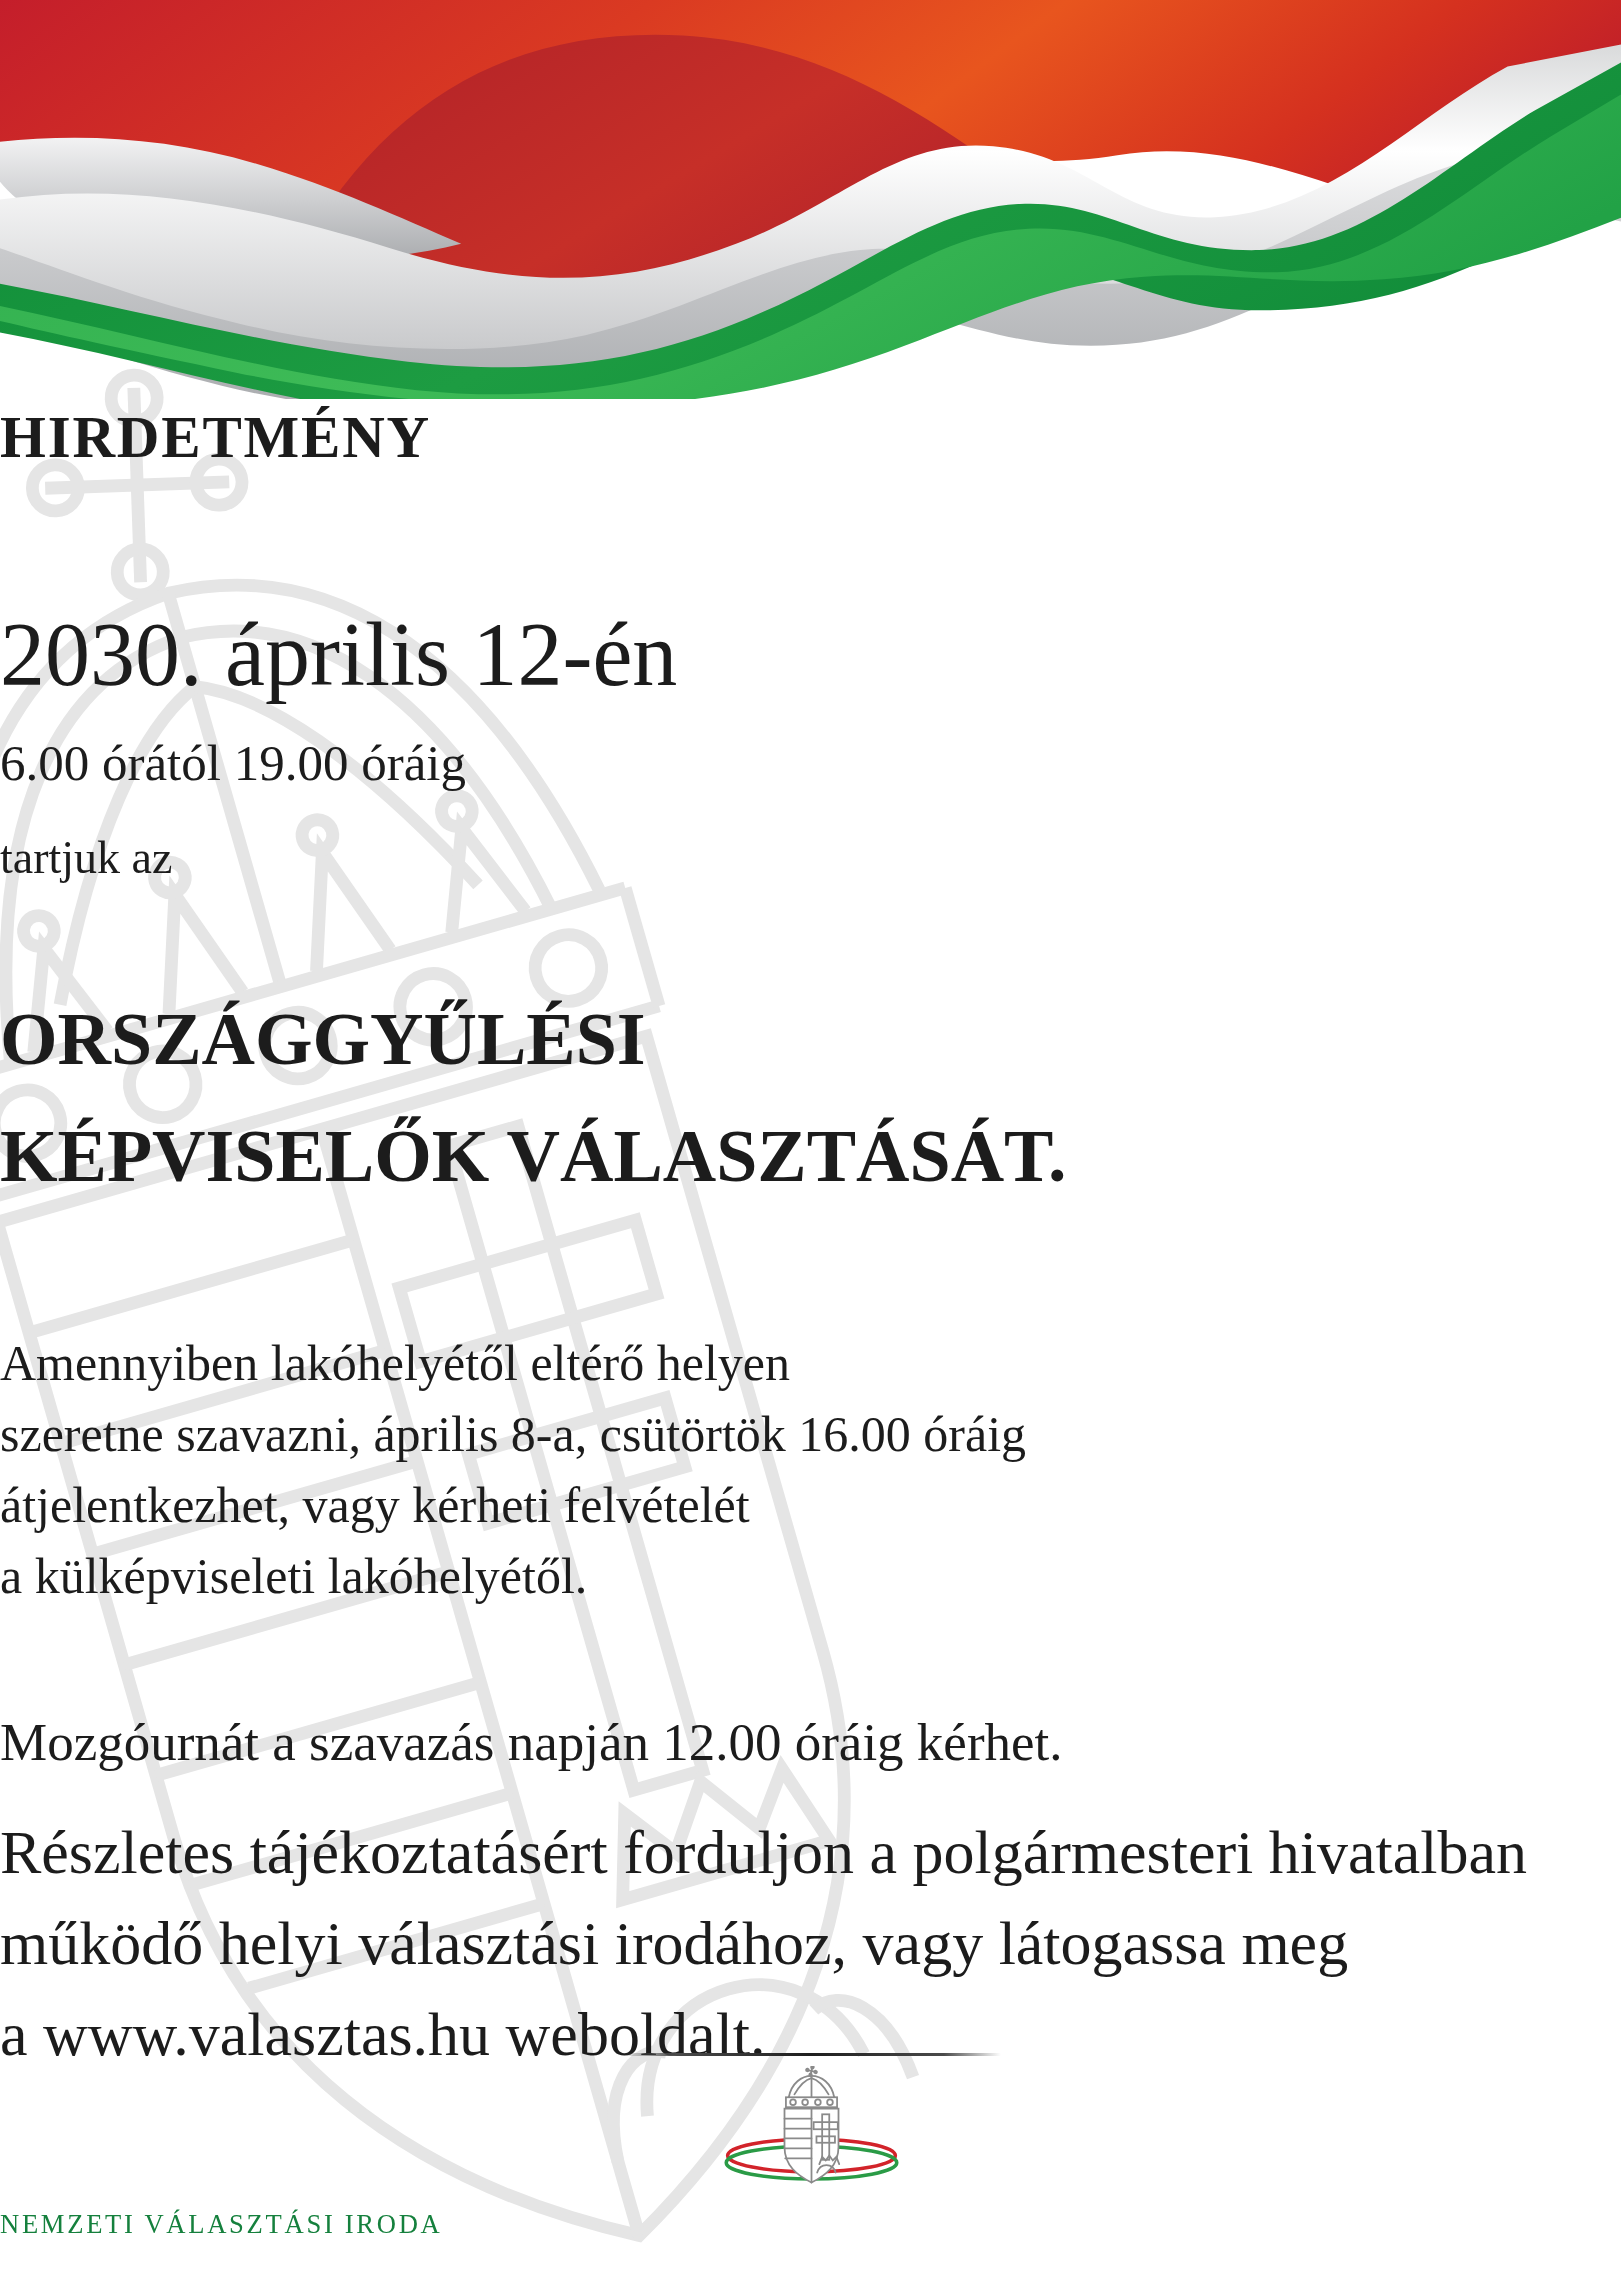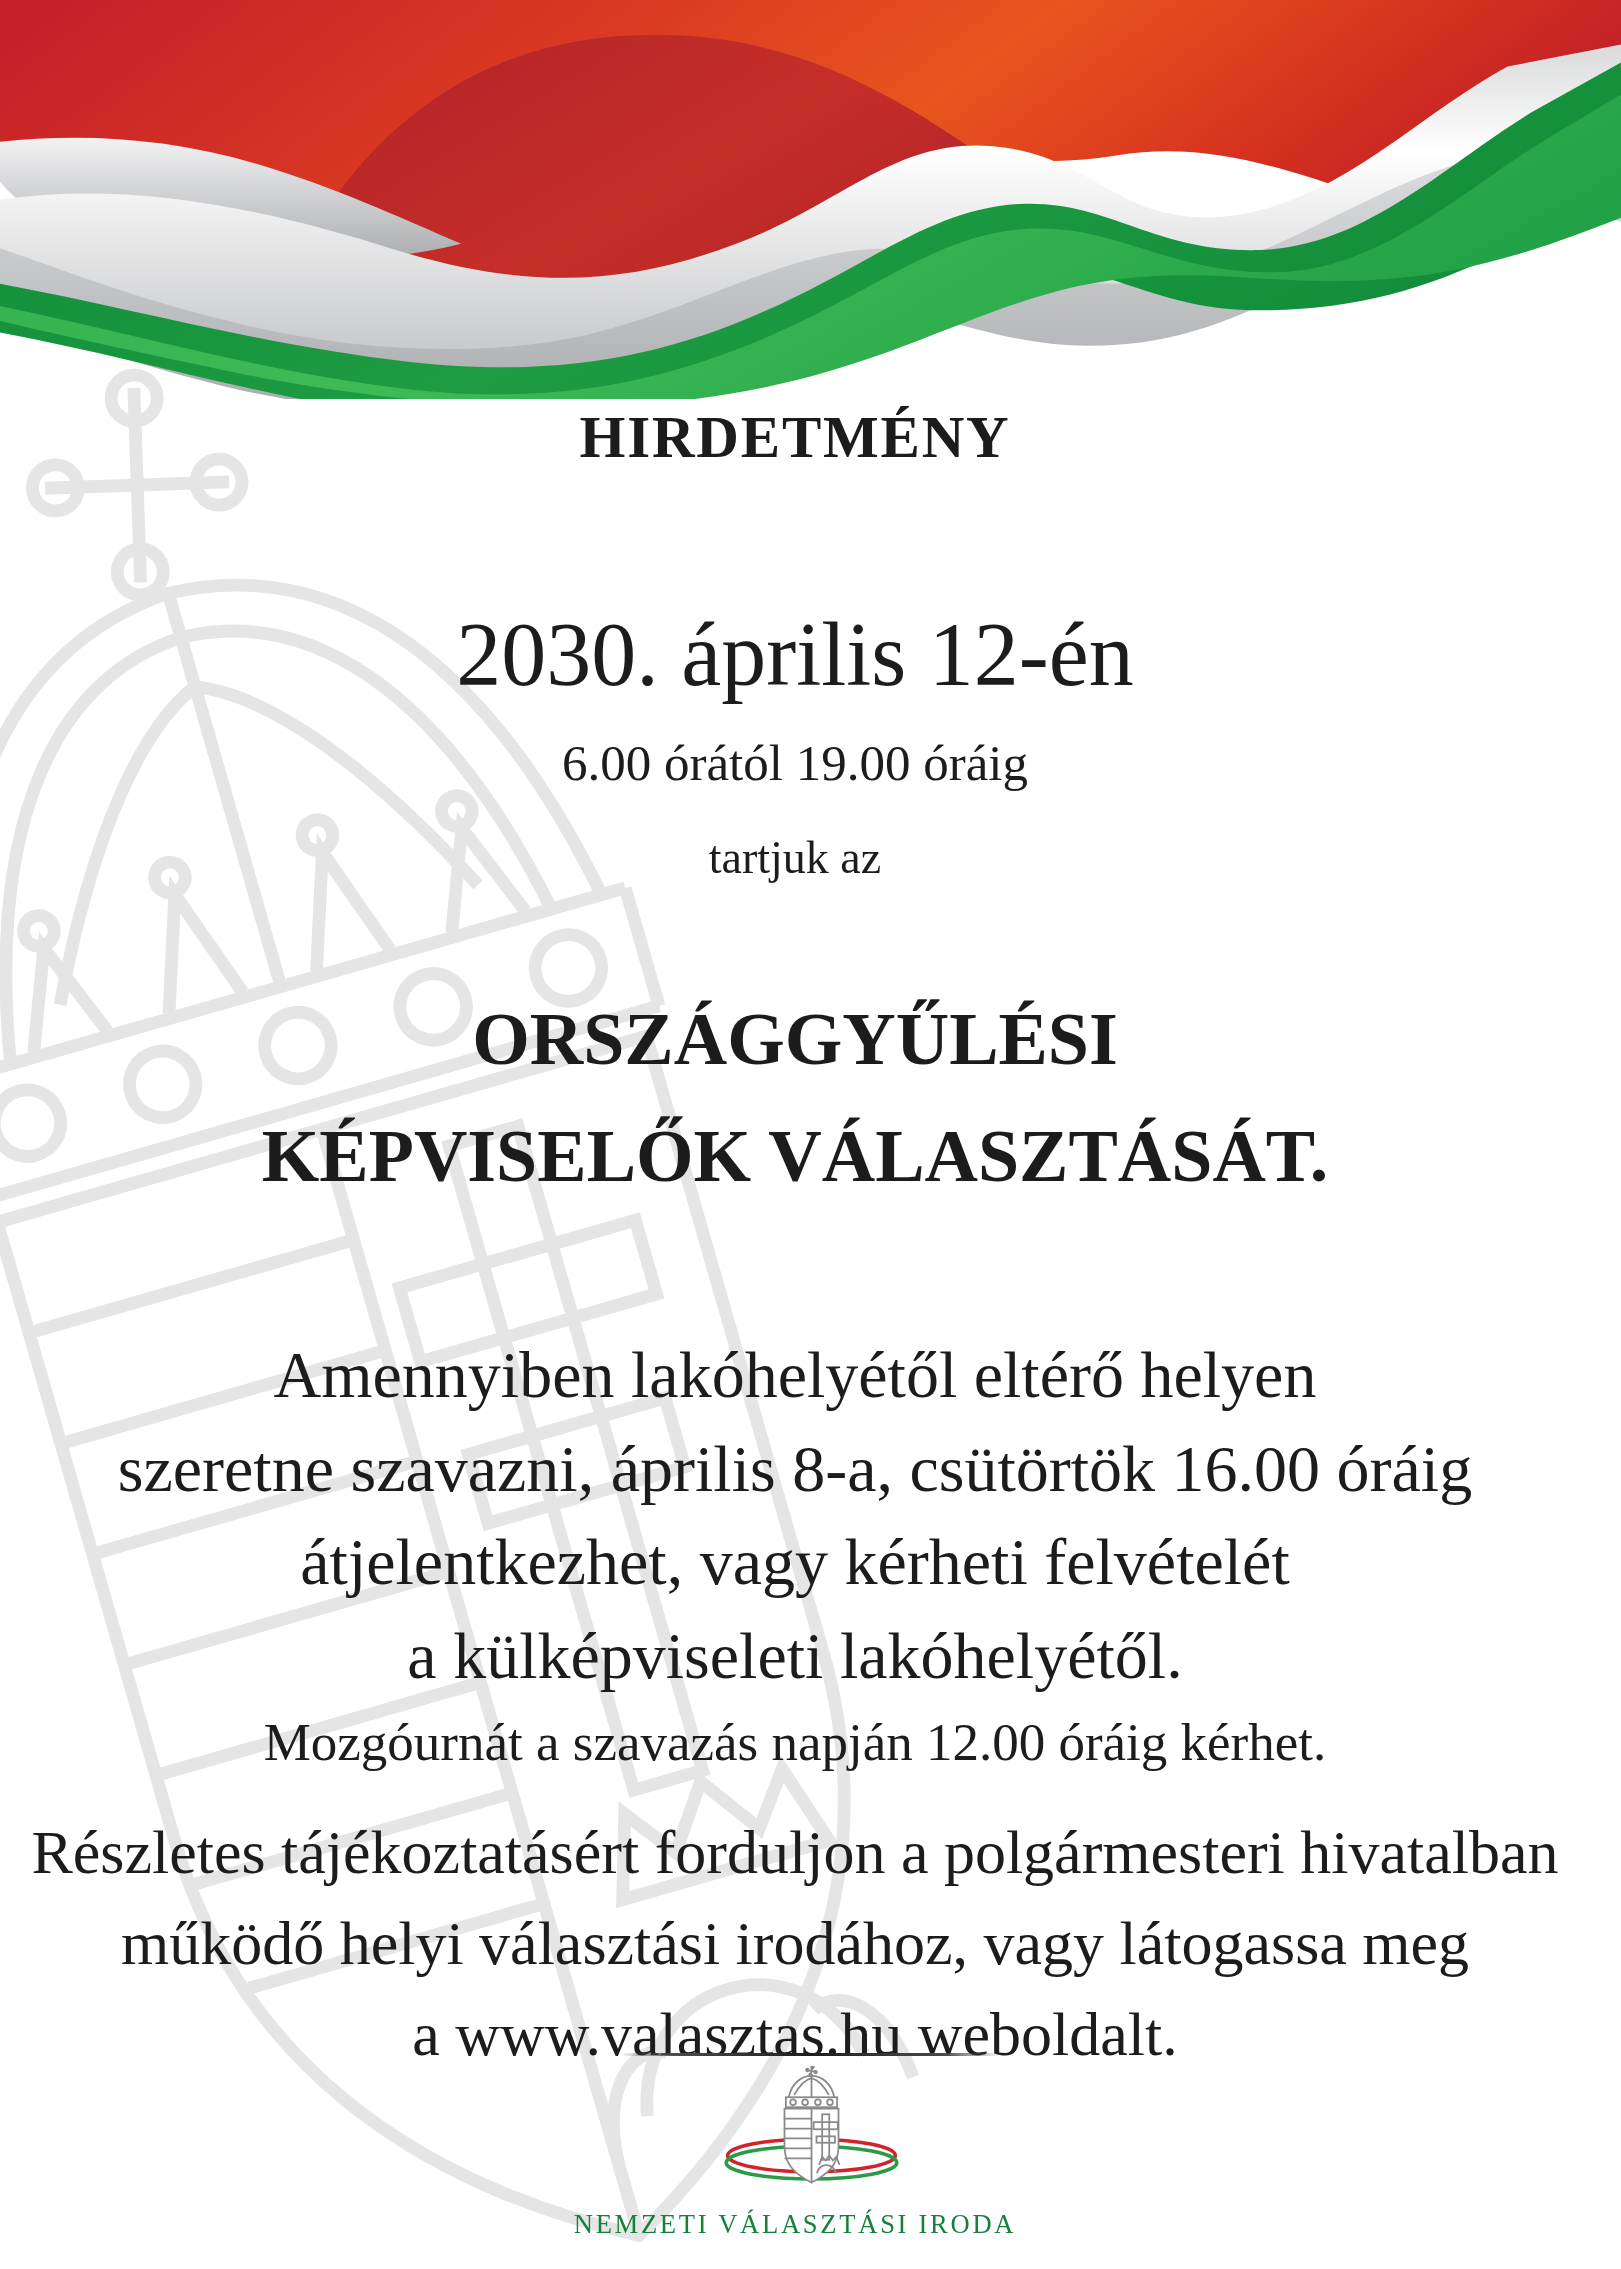--- a/index.html
+++ b/index.html
@@ -17,27 +17,27 @@
   .flag{
     position:absolute;left:0;top:0;width:1622px;height:399px;z-index:3;
     display:block;
   }
   
   .watermark{
     position:absolute;left:-248px;top:319px;width:1330px;height:2098px;
     z-index:1;transform:rotate(-16deg);transform-origin:50% 50%;
   }
   
-  .txt{position:absolute;left:0;width:1590px;text-align:center;z-index:5;line-height:1;}
+  .txt{position:absolute;left:0;width:1590px;text-align:left;z-index:5;line-height:1;}
   .title{top:408px;font-size:59px;font-weight:bold;letter-spacing:1.8px;}
   .date-big{top:610px;font-size:90px;}
   .date-hours{top:738px;font-size:51px;}
   .lead-in{top:835px;font-size:46px;}
   .headline{top:981px;font-size:74px;font-weight:bold;line-height:1.58;}
-  .para1{top:1328px;font-size:66px;line-height:1.42;}
+  .para1{top:1328px;font-size:50px;line-height:1.42;}
   .mozgo{top:1692px;font-size:53px;margin-top:24px;}
   .para2{top:1807px;font-size:62px;line-height:1.47;}
   .footer-org{top:2211px;font-size:26.6px;letter-spacing:2.7px;color:#15803d;}
   
   .divider{
     position:absolute;top:2053px;left:calc(50% - 191px);width:381px;height:2.7px;z-index:5;
     background:linear-gradient(to right,rgba(60,60,60,0),#4a4a4a 15%,#1e1e1e 50%,#4a4a4a 85%,rgba(60,60,60,0));
     border-radius:1.8px;
   }
   

